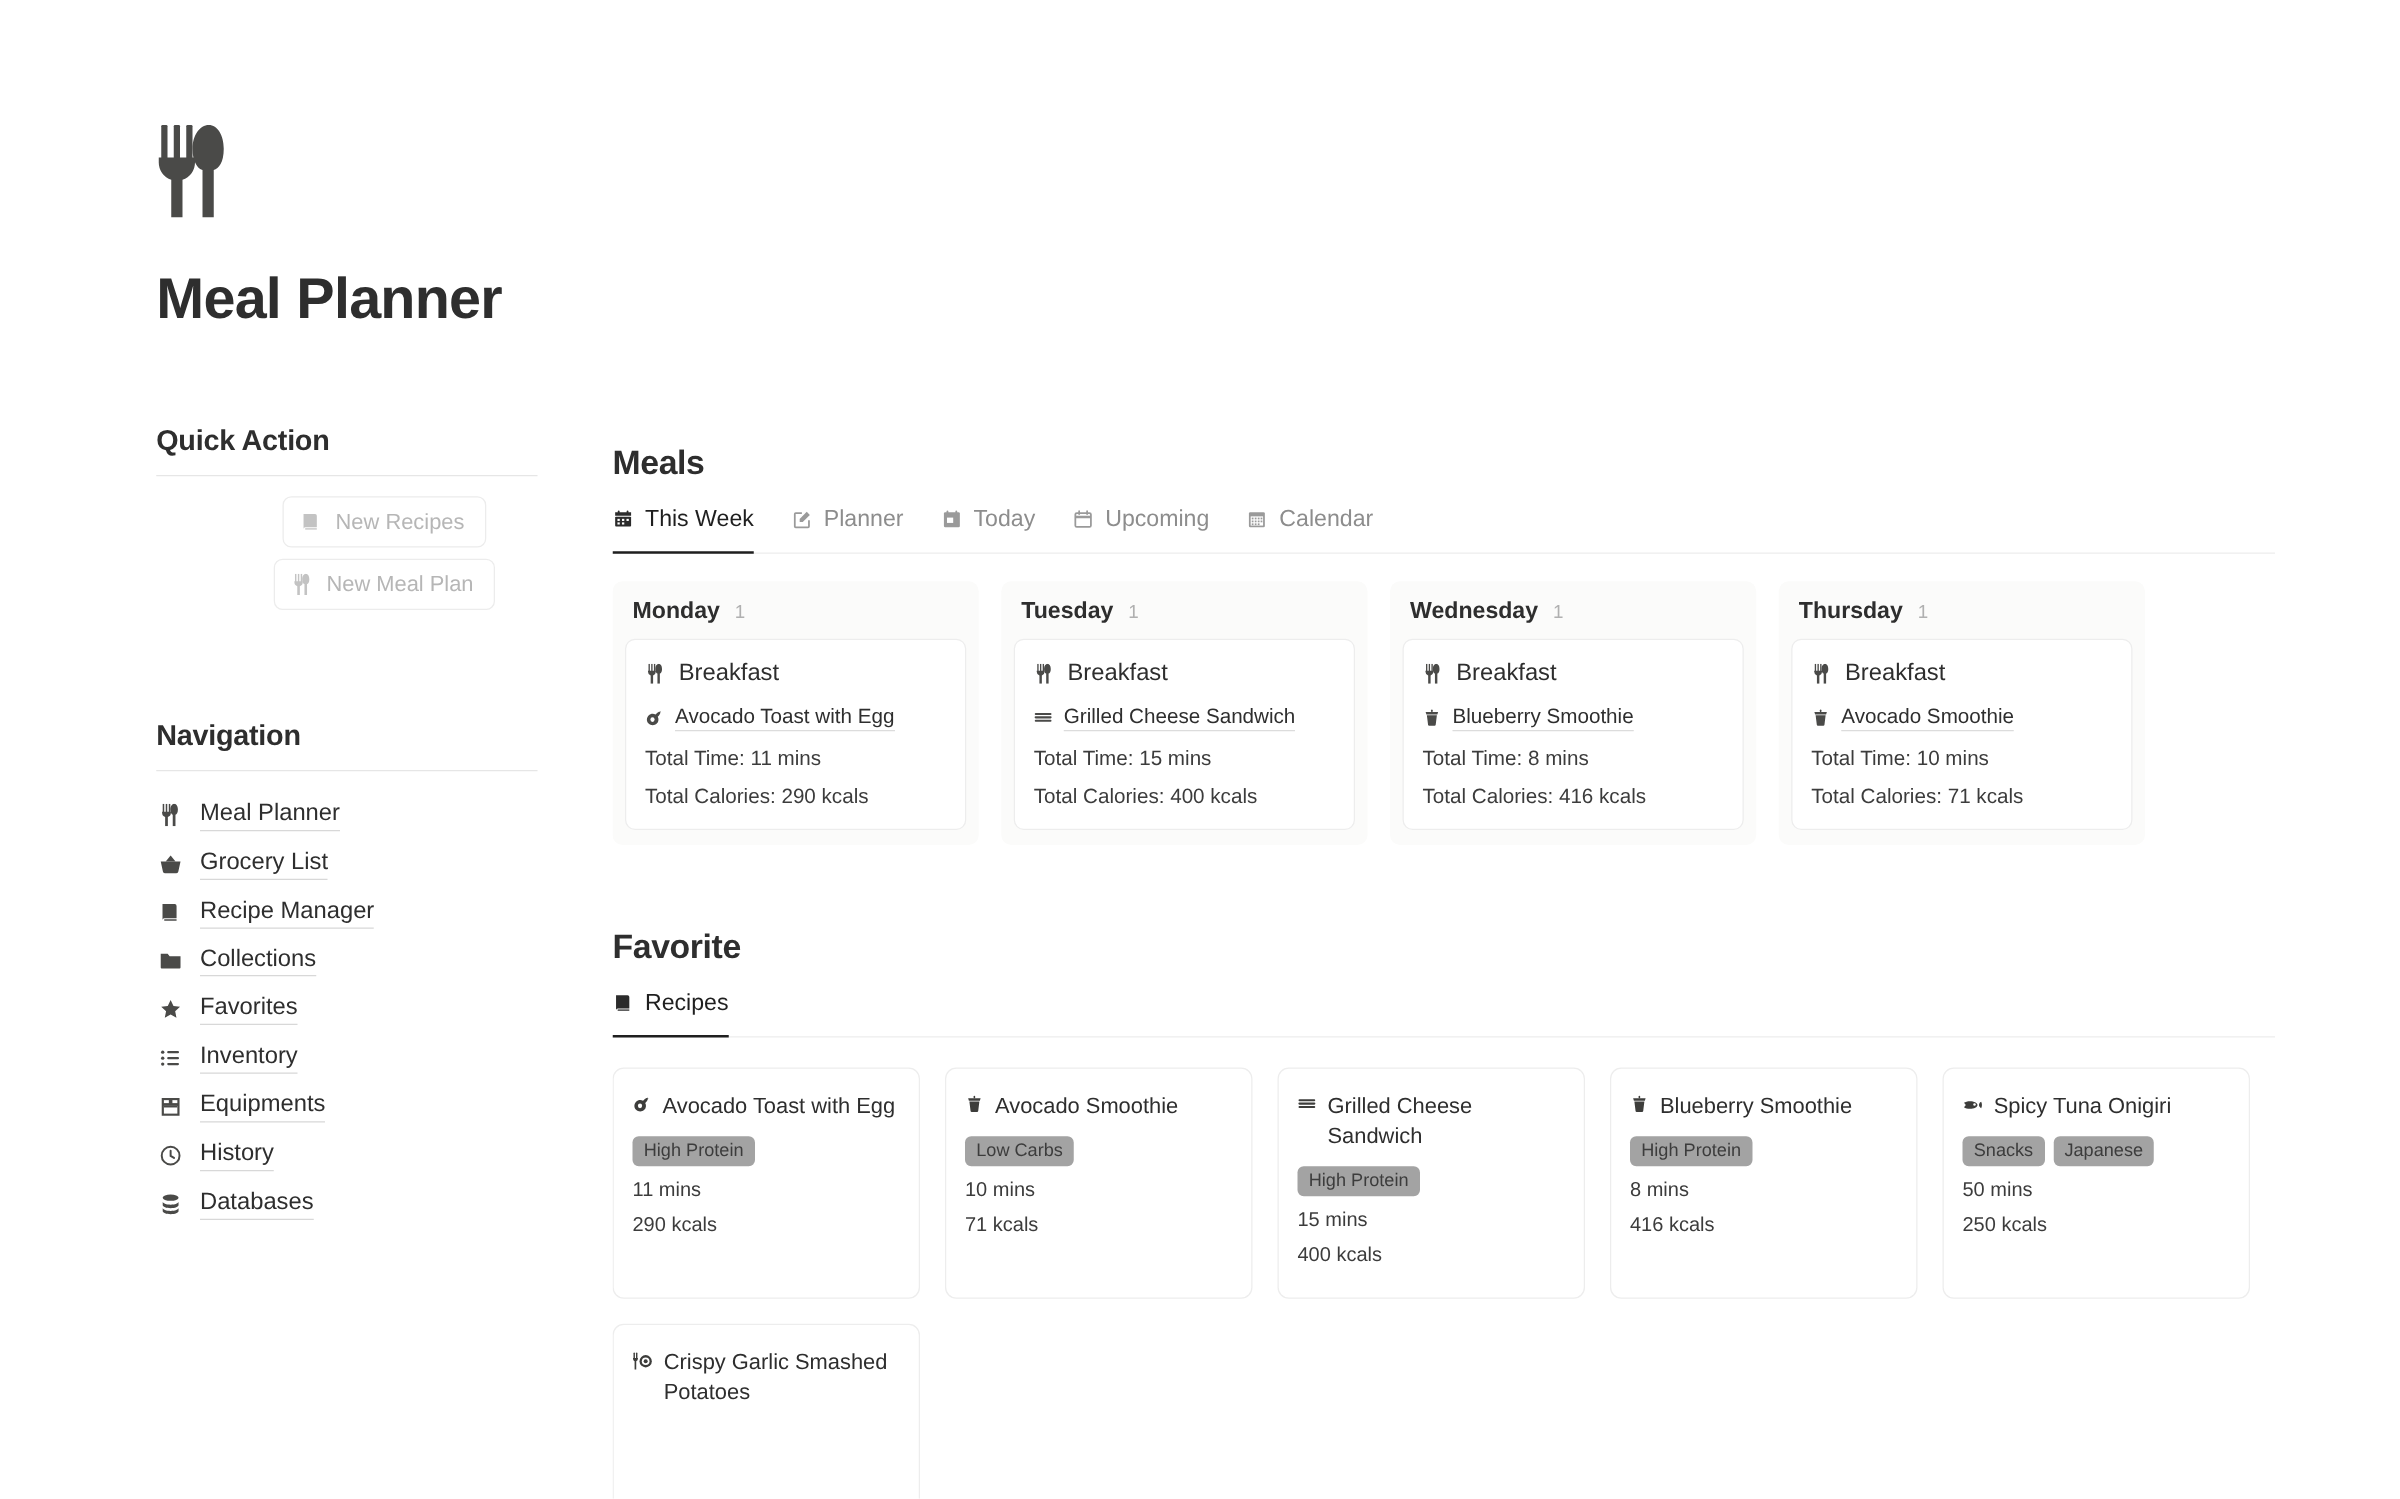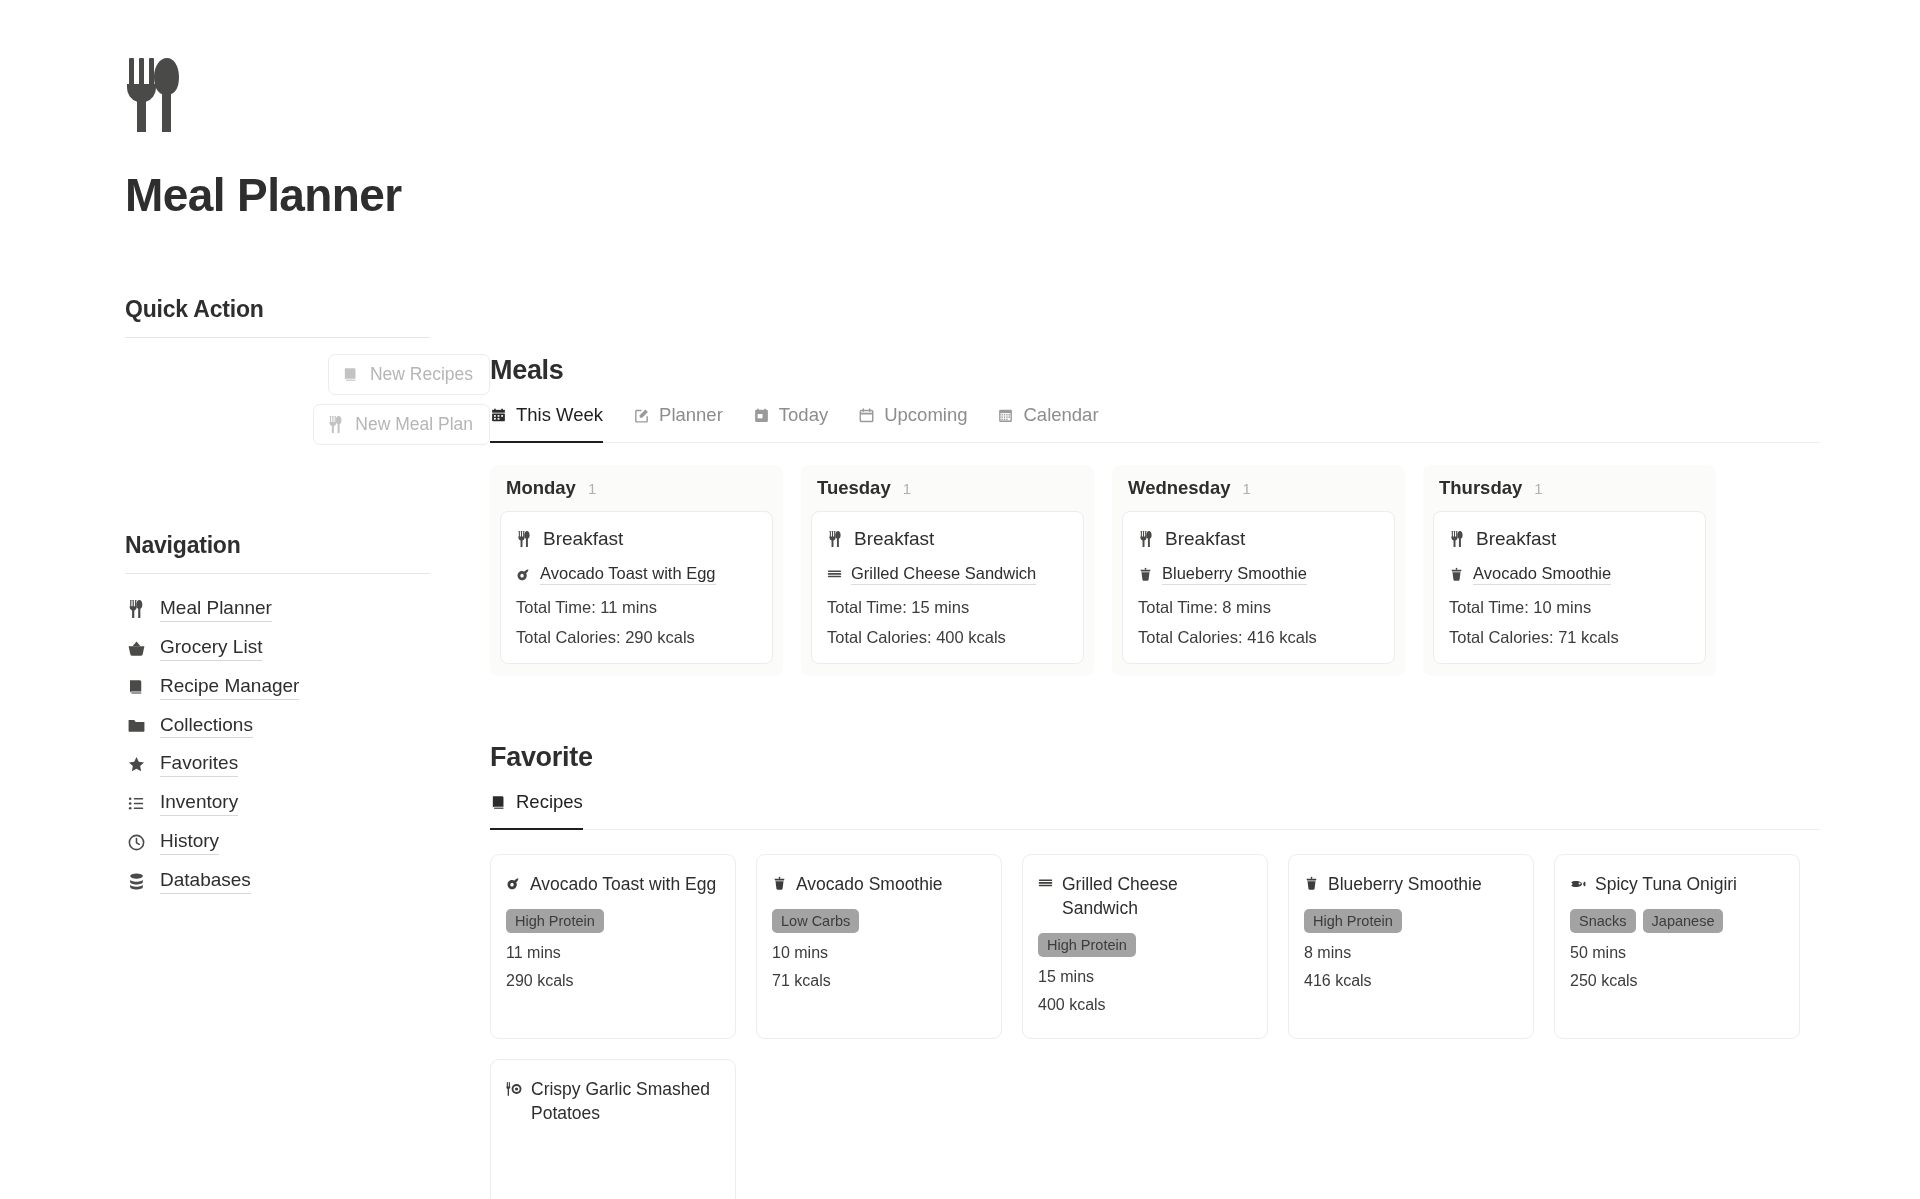--- a/index.html
+++ b/index.html
@@ -10,21 +10,21 @@
     font-family: "Liberation Sans", sans-serif;
     color: #2f2f2f;
     overflow: hidden;
   }
   .page { position: relative; width: 1920px; height: 1199px; display: flex; }
 
   
   .sidebar {
     width: 490px;
     flex: 0 0 490px;
-    padding: 58px 0 0 125px;
+    padding: 100px 0 0 125px;
   }
   .brand-icon { color: #4a4a48; margin-bottom: 32px; }
   .brand-title {
     font-size: 46px;
     font-weight: 700;
     letter-spacing: -0.6px;
     color: #2e2e2e;
     margin-bottom: 74px;
   }
   .section-head {
@@ -47,21 +47,21 @@
     border-radius: 7px;
     padding: 9px 16px 9px 13px;
     color: #b6b6b6;
     font-size: 17.5px;
     background: #fff;
     margin-bottom: 9px;
     cursor: pointer;
     white-space: nowrap;
   }
   .qa-btn .ic { color: #c3c3c3; display: inline-flex; }
-  .qa-wrap { display: flex; flex-direction: column; align-items: flex-end; }
+  .qa-wrap { display: flex; flex-direction: column; align-items: center; }
 
   .nav-block { margin-top: 78px; }
   .nav-list { margin-top: 4px; }
   .nav-item {
     display: flex;
     align-items: center;
     gap: 13px;
     padding: 7px 0;
     cursor: pointer;
   }
@@ -319,20 +319,32 @@
                 <circle cx="4" cy="12" r="1.7"></circle>
                 <circle cx="4" cy="18" r="1.7"></circle>
               <rect x="8.5" y="4.9" width="12" height="2.2" rx="1.1"></rect>
               <rect x="8.5" y="10.9" width="12" height="2.2" rx="1.1"></rect>
               <rect x="8.5" y="16.9" width="12" height="2.2" rx="1.1"></rect>
             </svg>
           </span>
           <span class="lbl">Inventory</span>
         </div>
 
+        <div class="nav-item">
+          <span class="ic">
+            <svg width="19" height="19" viewBox="0 0 24 24" fill="currentColor">
+              <path d="M3 3h18v18H3z"></path>
+              <rect x="5.2" y="5.2" width="5" height="3" fill="#fff"></rect>
+              <rect x="13.8" y="5.2" width="5" height="3" fill="#fff"></rect>
+              <rect x="5.2" y="11" width="13.6" height="7.8" fill="#fff"></rect>
+              <rect x="5.2" y="11" width="13.6" height="1.6"></rect>
+            </svg>
+          </span>
+          <span class="lbl">Equipments</span>
+        </div>
 
         <div class="nav-item">
           <span class="ic">
             <svg width="19" height="19" viewBox="0 0 24 24" fill="none" stroke="currentColor" stroke-width="2">
               <circle cx="12" cy="12" r="9"></circle>
               <path d="M12 7v5.3l3.4 2" stroke-linecap="round"></path>
             </svg>
           </span>
           <span class="lbl">History</span>
         </div>

